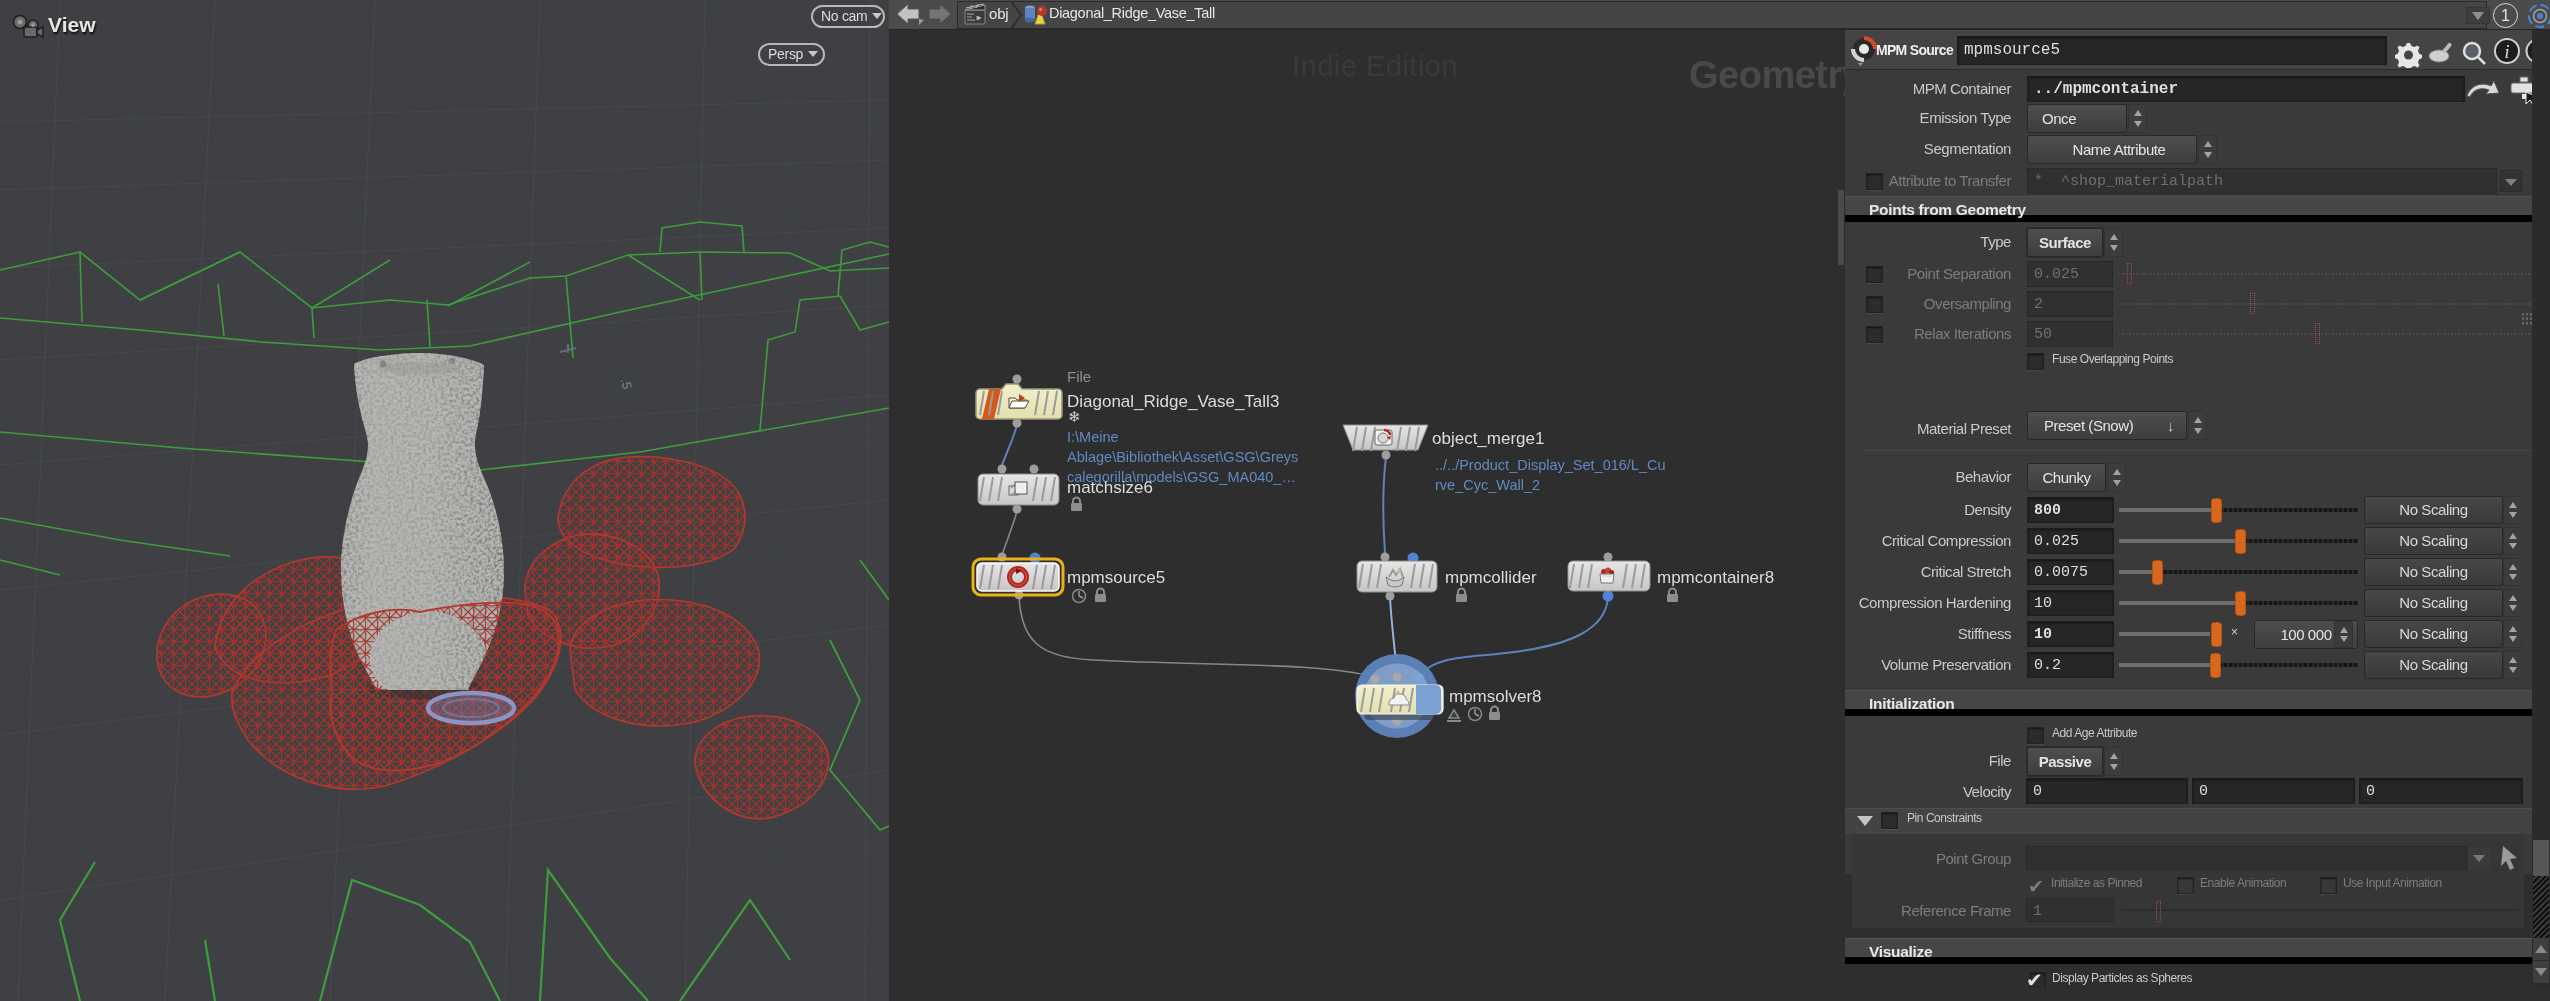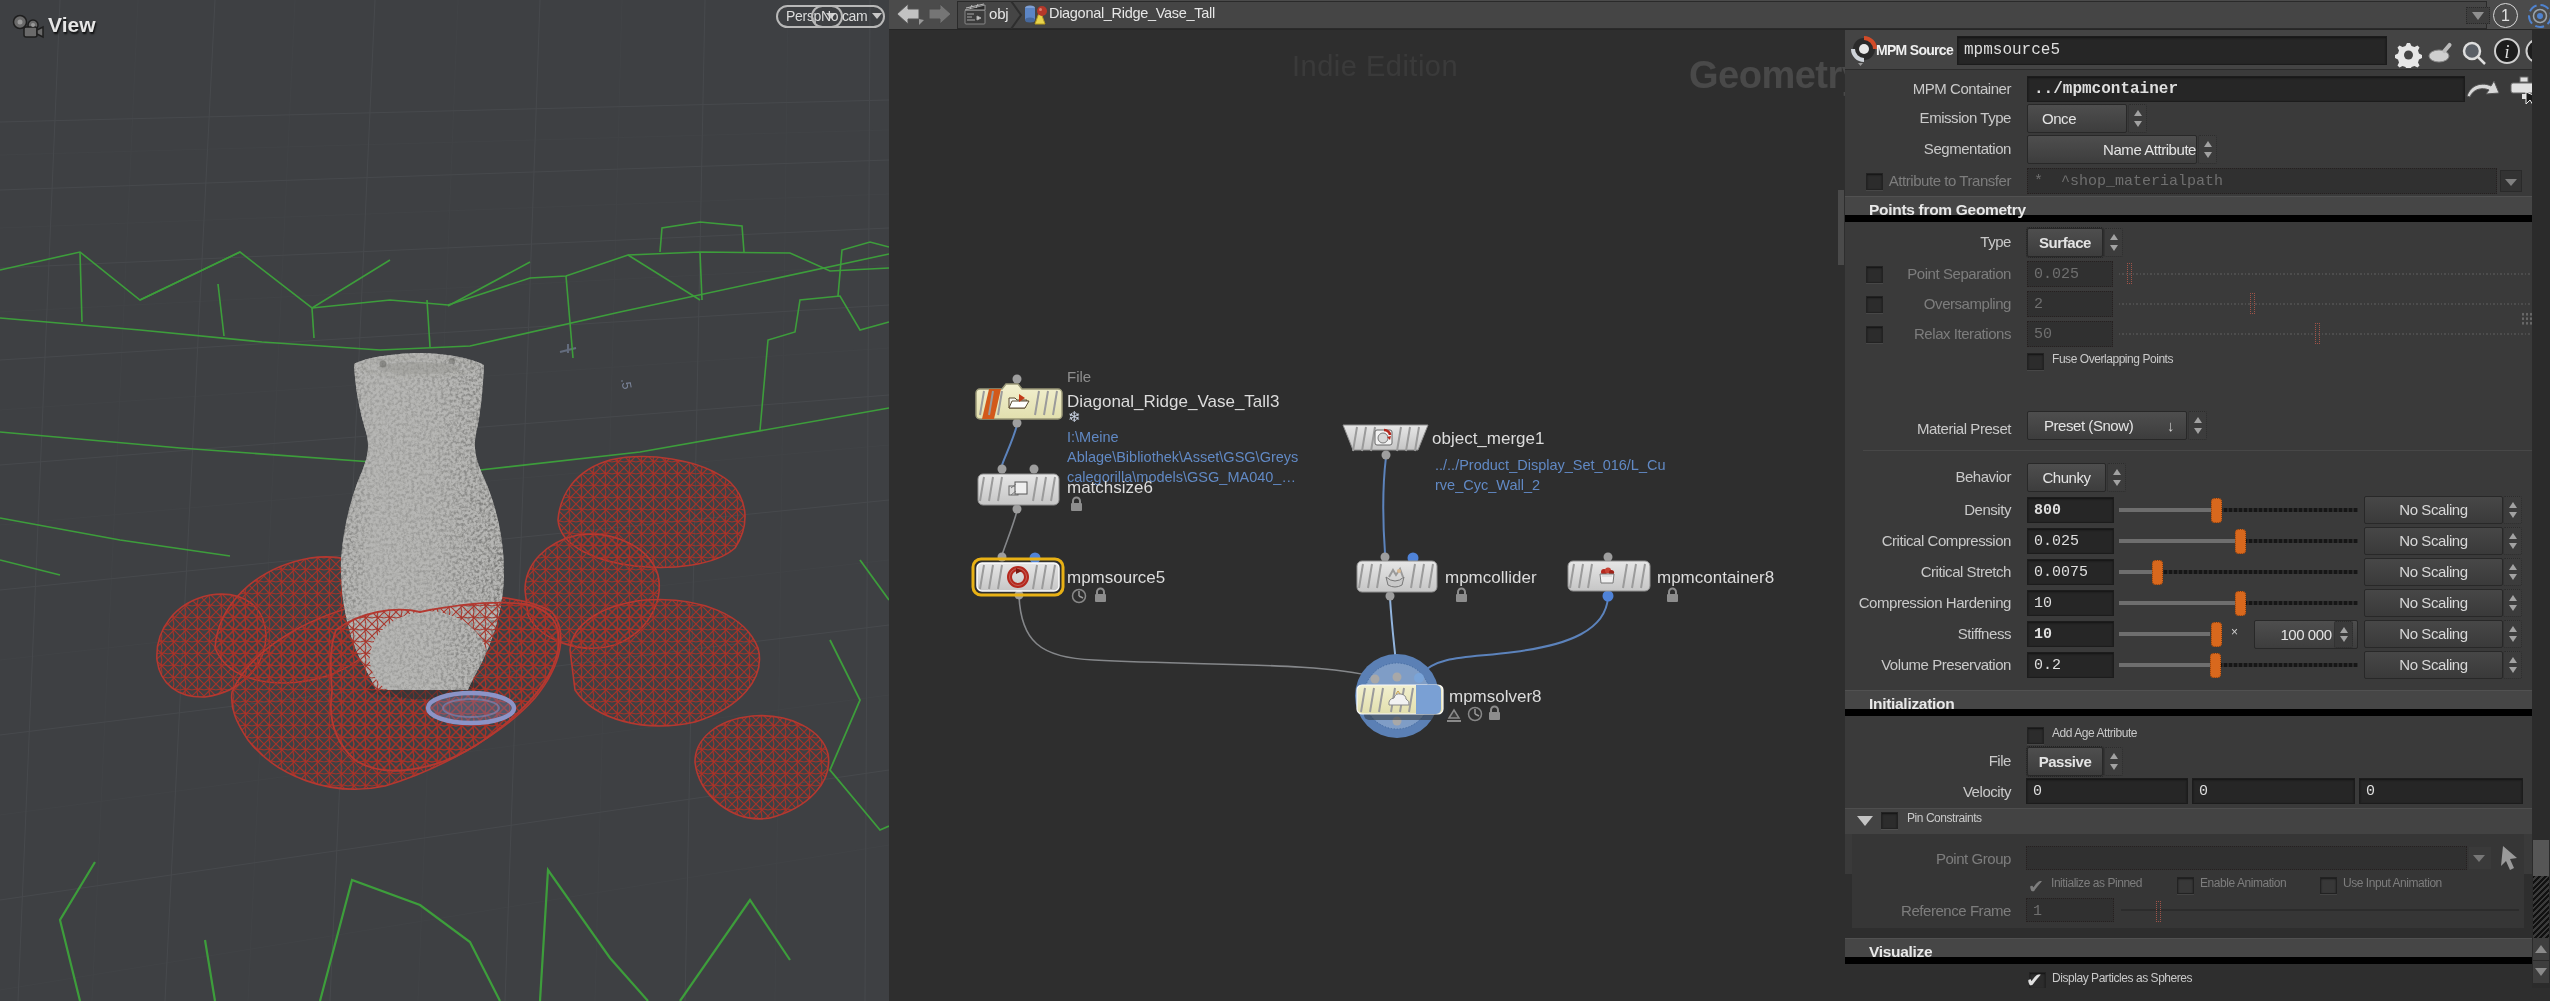--- a/index.html
+++ b/index.html
@@ -178,21 +178,21 @@
       <g fill="#6a6a6a" stroke="#1e1e1e" stroke-width="1.5">
         <circle cx="12" cy="10" r="6.5"></circle>
           <circle cx="25" cy="13" r="5"></circle>
         <rect x="16" y="15" width="13" height="10" rx="2"></rect>
         <path d="M29,18 l6,-3 0,10 -6,-3 z"></path>
       </g>
       <circle cx="12" cy="10" r="2.5" fill="#9a9a9a"></circle>
         <circle cx="25" cy="13" r="2" fill="#9a9a9a"></circle>
     </svg>
     <div id="vp-title" class="abs">View</div>
-    <div class="pill" style="left:776px;width:67px;">Persp<span class="car"></span></div>
+    <div class="pill" style="left:758px;width:67px;margin-top:38px;">Persp<span class="car"></span></div>
     <div class="pill" style="left:811px;width:74px;">No cam<span class="car"></span></div>
   </div>
 
   <div id="topbar" class="abs">
     <svg width="60" height="30" style="position:absolute;left:6px;top:0">
       <path d="M2,14 L13,4 L13,9 L24,9 L24,19 L13,19 L13,24 Z" fill="#c2c2c2" stroke="#555"></path>
       <path d="M24,19 l0,6 5,-5" fill="#999"></path>
       <path d="M56,14 L45,4 L45,9 L34,9 L34,19 L45,19 L45,24 Z" fill="#757575" stroke="#4a4a4a"></path>
     </svg>
     <div class="abs" style="left:68px;top:1px;width:1530px;height:28px;background:#454545;border:1px solid #2a2a2a;"></div>
@@ -461,21 +461,21 @@
         <rect x="59" y="20" width="4" height="5" fill="#e2e2e2"></rect>
         <path d="M63,18 l0,12 4,-4 3,5 3,-2 -3,-5 5,-1 z" fill="#1a1a1a" stroke="#eee" stroke-width="1"></path>
       </g>
     </svg>
 
     <div class="lbl" style="top:79px;">Emission Type</div>
     <div class="dd" style="left:182px;top:74px;width:100px;height:29px;line-height:27px;text-align:left;padding-left:14px;">Once</div>
     <div class="spin" style="left:283px;top:74px;height:29px;"></div>
 
     <div class="lbl" style="top:110px;">Segmentation</div>
-    <div class="dd" style="left:182px;top:105px;width:170px;height:29px;line-height:27px;text-align:right;padding-left:14px;">Name Attribute</div>
+    <div class="dd" style="left:182px;top:105px;width:170px;height:29px;line-height:27px;text-align:center;padding-left:14px;">Name Attribute</div>
     <div class="spin" style="left:353px;top:105px;height:29px;"></div>
 
     <div class="cb" style="left:21px;top:143px;"></div>
     <div class="lbl dis" style="top:142px;">Attribute to Transfer</div>
     <div class="inp dis" style="left:182px;top:138px;width:470px;height:26px;">*&nbsp;&nbsp;^shop_materialpath</div>
     <div class="abs" style="left:655px;top:140px;width:22px;height:22px;background:#333;border:1px solid #2a2a2a;">
         <div style="width:0;height:0;border-left:6px solid transparent;border-right:6px solid transparent;border-top:7px solid #808080;margin:8px 0 0 4px;"></div>
       </div>
 
     <div class="sect" style="top:166px;">Points from Geometry</div>

